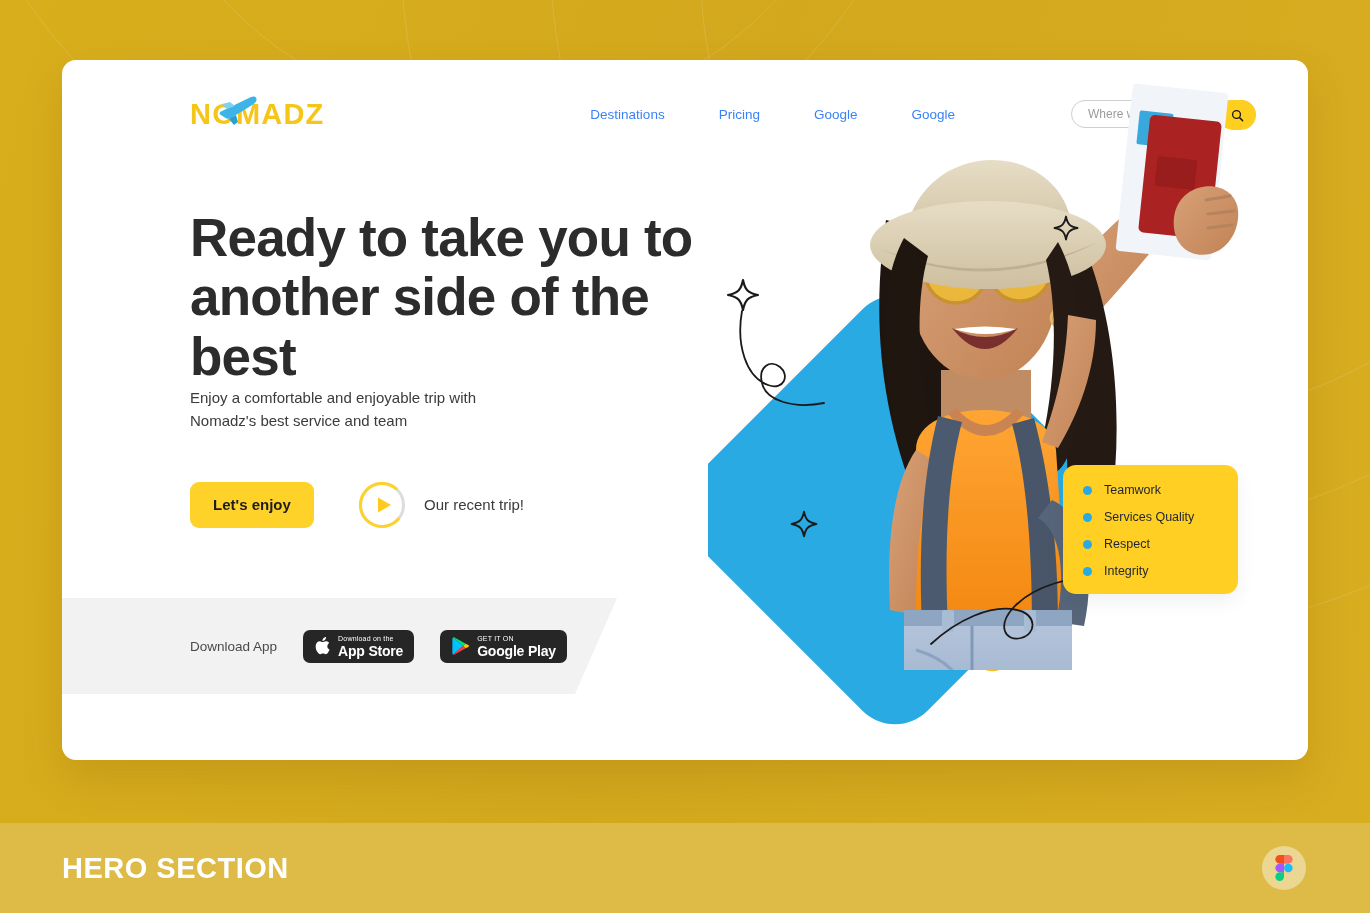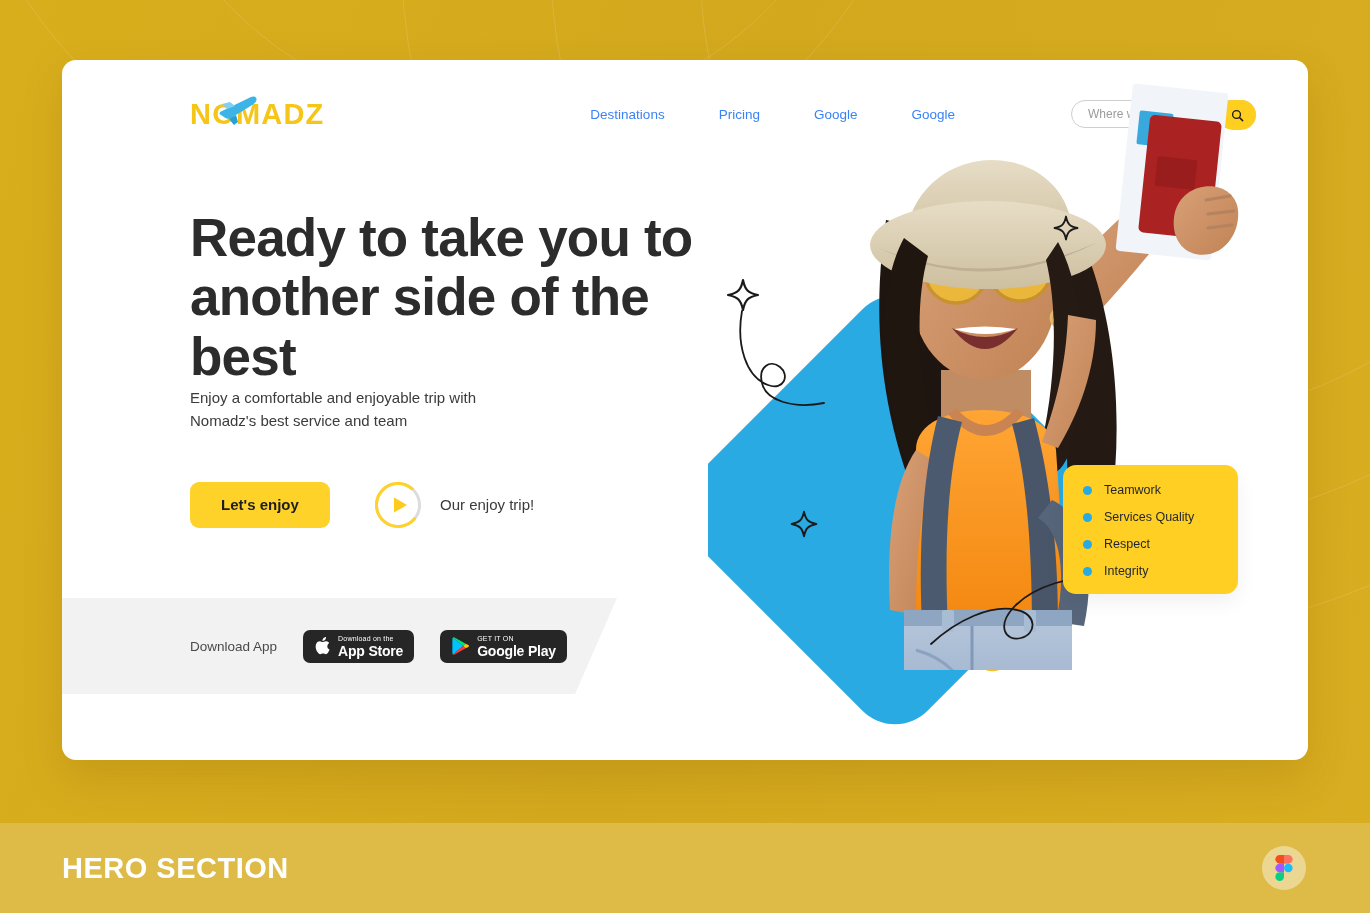--- a/index.html
+++ b/index.html
@@ -96,21 +96,21 @@
   #headline {
     font-size: 53px; line-height: 1.12; font-weight: 700;
     color: #2c2c2c; letter-spacing: -0.8px;
   }
   #subheadline {
     font-size: 15px; line-height: 1.55; color: #3b3b3b;
     max-width: 345px;
   }
   #cta-row { margin-top: 48px; display: flex; align-items: center; }
   #cta-button {
-    width: 140px; height: 46px; border: 0; border-radius: 9px;
+    width: 124px; height: 46px; border: 0; border-radius: 9px;
     background: #ffd22a; color: #1d1d1d;
     font-family: "Liberation Sans", sans-serif;
     font-size: 15px; font-weight: 700; cursor: pointer;
   }
   #play-wrap {
     margin-left: 44px; display: flex; align-items: center; gap: 18px;
     cursor: pointer;
   }
   #play-circle { width: 48px; height: 48px; position: relative; }
   #recent-trip-label { font-size: 15px; color: #3b3b3b; white-space: nowrap; }
@@ -215,21 +215,21 @@
       <button id="cta-button">Let's enjoy</button>
 
       <div id="play-wrap">
         <div id="play-circle">
           <svg width="48" height="48" viewBox="0 0 48 48">
             <circle cx="24" cy="24" r="21.5" fill="none" stroke="#dcdcdc" stroke-width="3"></circle>
             <circle cx="24" cy="24" r="21.5" fill="none" stroke="#ffd22a" stroke-width="3" stroke-linecap="round" stroke-dasharray="101 135" transform="rotate(40 24 24)"></circle>
             <path d="M20 16.5 L33 24 L20 31.5 Z" fill="#ffc91e"></path>
           </svg>
         </div>
-        <span id="recent-trip-label">Our enjoy trip!</span>
+        <span id="recent-trip-label">Our recent trip!</span>
       </div>
     </div>
   </div>
 
   <div id="download-strip">
     <span id="download-label">Download App</span>
 
     <div class="store-badge">
       <svg width="17" height="20" viewBox="0 0 17 20">
         <path d="M13.3 10.5c0-2.3 1.8-3.4 1.9-3.5-1-1.5-2.6-1.7-3.2-1.7-1.4-.1-2.7.8-3.3.8-.7 0-1.7-.8-2.8-.8-1.5 0-2.8.8-3.5 2.1-1.5 2.6-.4 6.5 1.1 8.6.7 1 1.6 2.2 2.7 2.2 1.1 0 1.5-.7 2.8-.7s1.7.7 2.8.7c1.2 0 1.9-1 2.6-2.1.8-1.2 1.2-2.4 1.2-2.5-.1 0-2.3-.9-2.3-3.1z" fill="#ffffff"></path>

